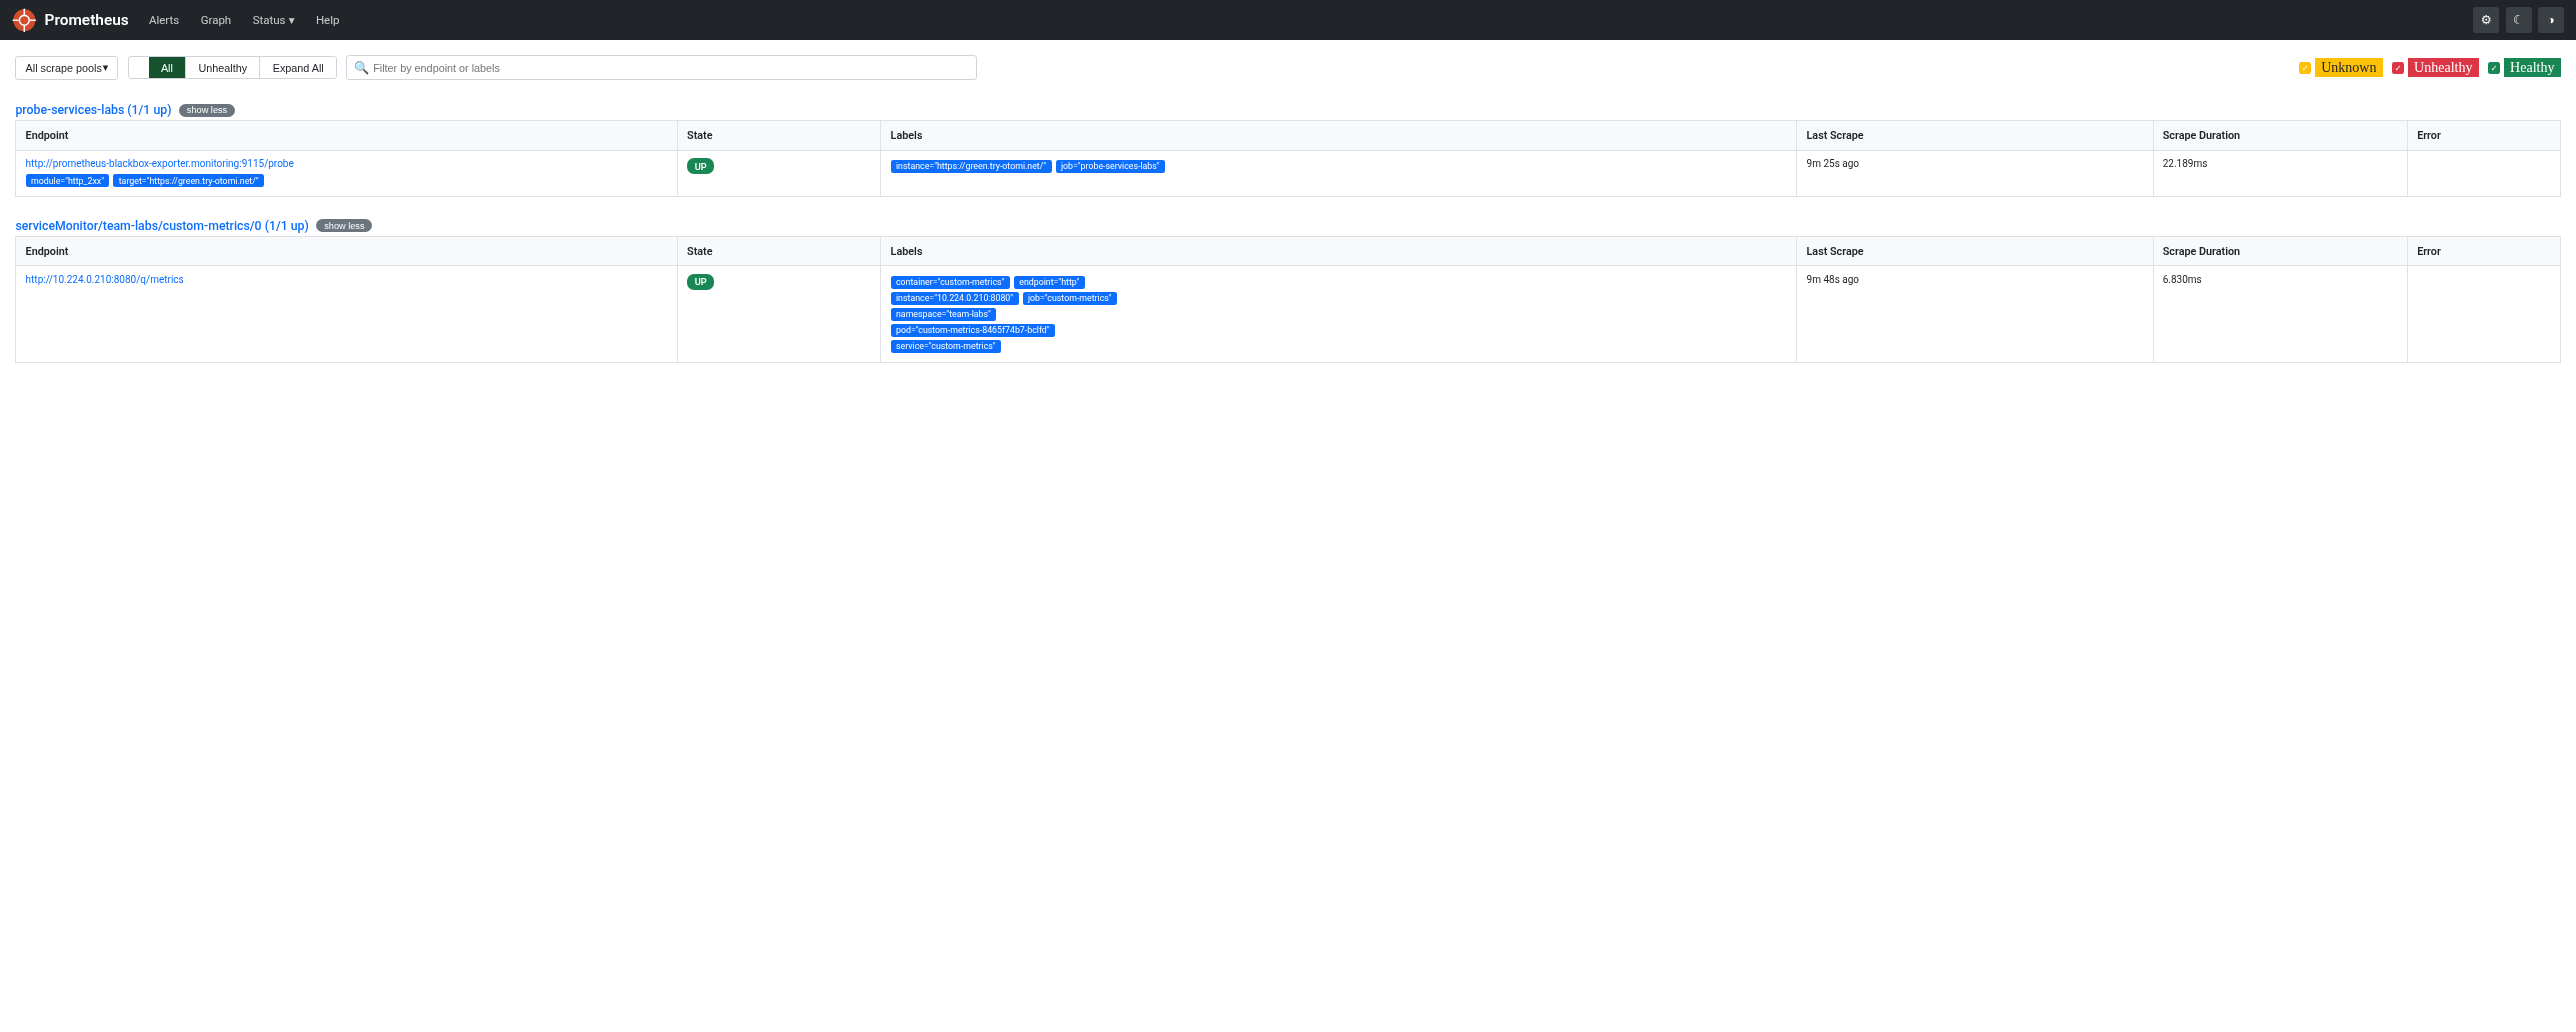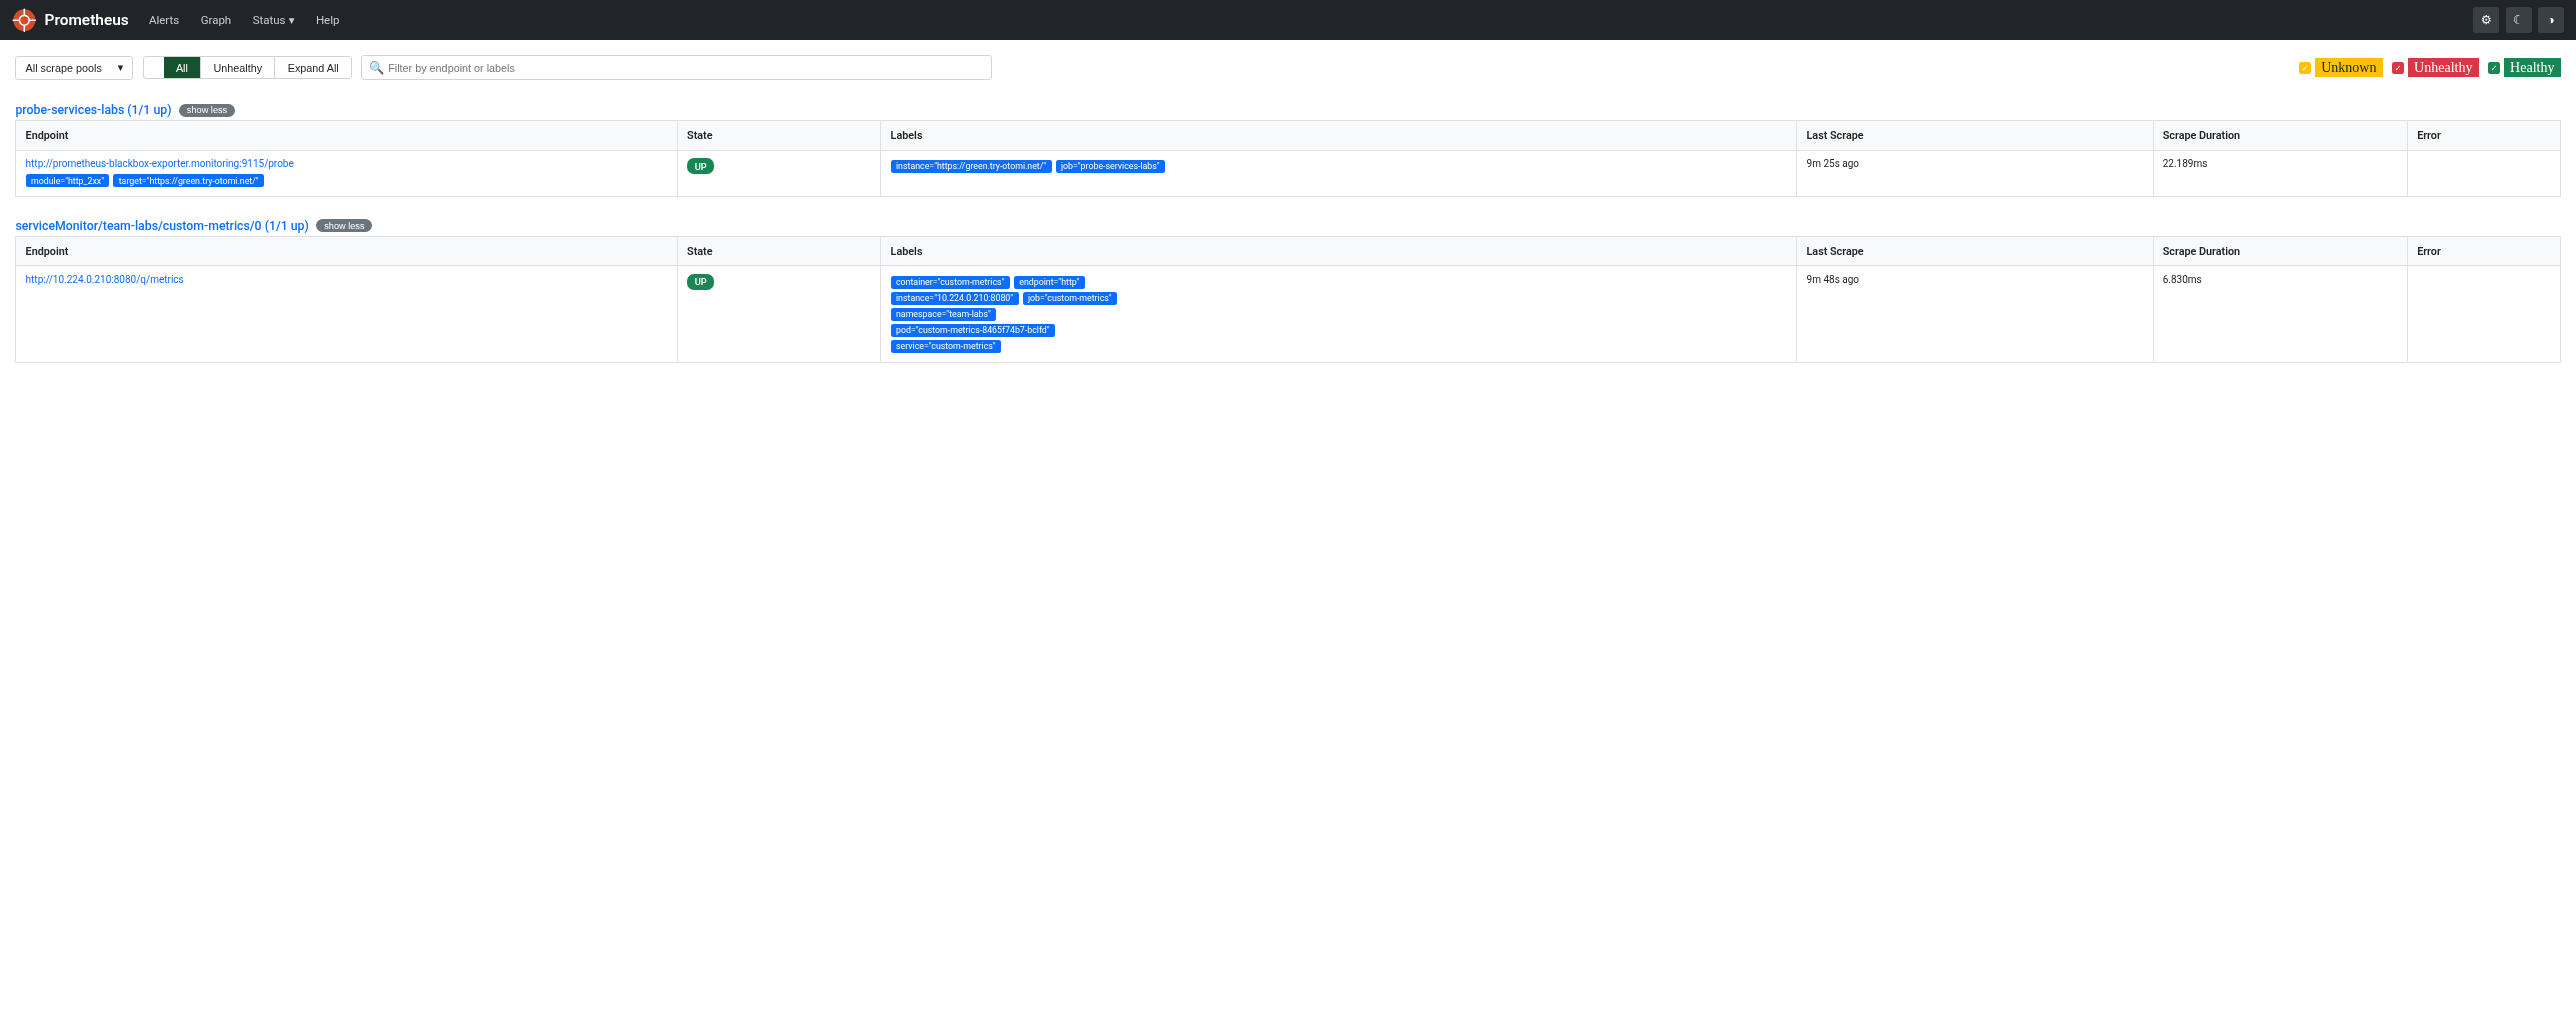--- a/index.html
+++ b/index.html
@@ -89,21 +89,21 @@
     }
     .btn-scrape-pools {
       background: #fff;
       border: 0.8px solid #ced4da;
       border-radius: 3.1px;
       padding: 4.6px 9.2px;
       font-size: 10.8px;
       cursor: pointer;
       display: flex;
       align-items: center;
-      gap: 16px;
+      gap: 1px;
       color: #212529;
     }
 
     .filter-group {
       display: flex;
       border: 0.8px solid #ced4da;
       border-radius: 3.1px;
       overflow: hidden;
     }
     .filter-btn {

